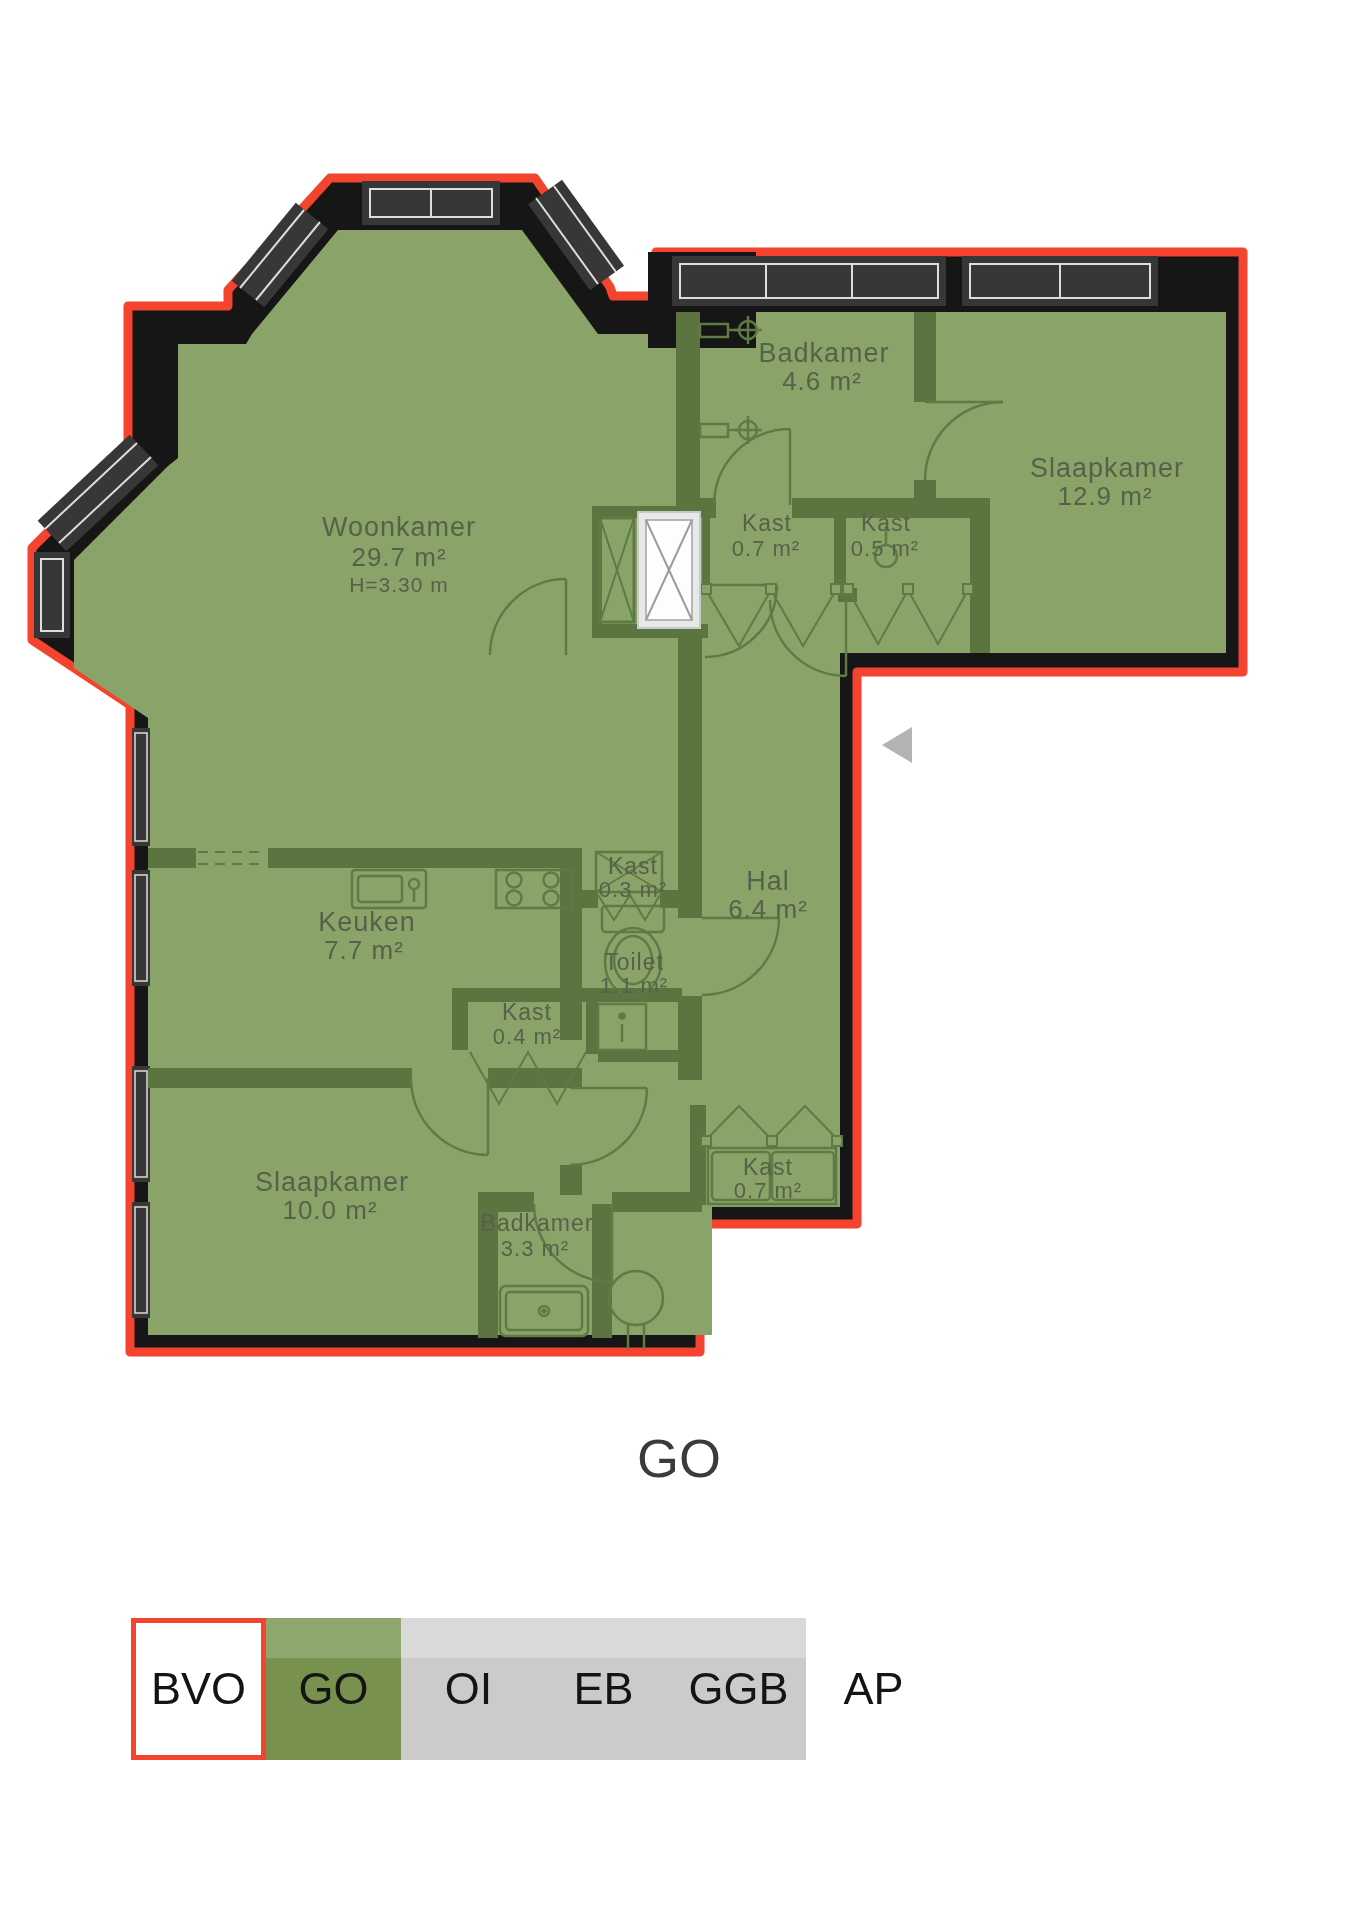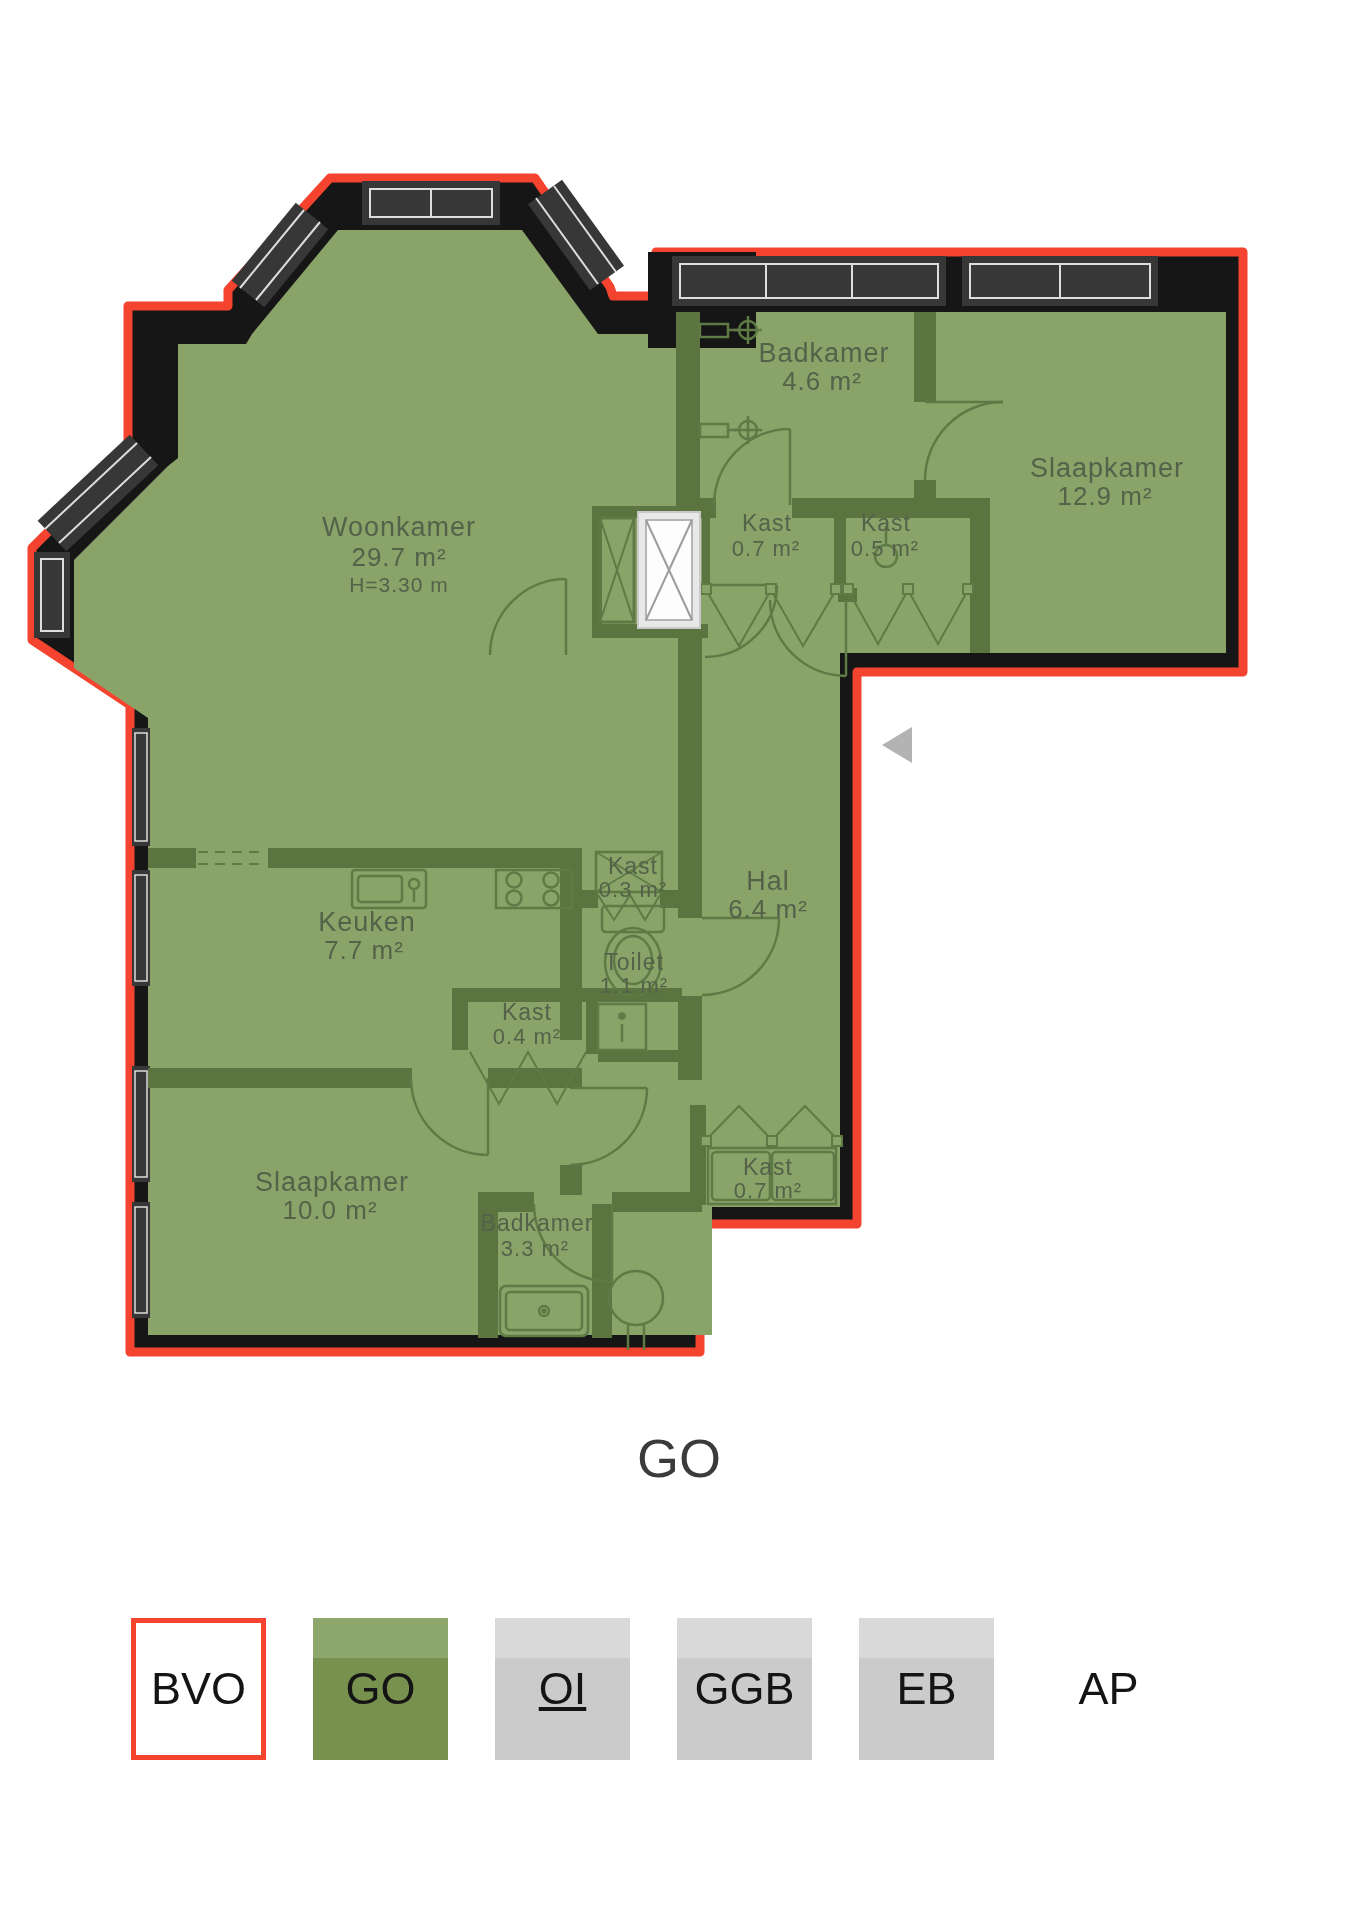--- a/index.html
+++ b/index.html
@@ -7,21 +7,21 @@
         font-family:"Liberation Sans",sans-serif;overflow:hidden;}
   #plan-wrap{position:absolute;left:0;top:0;width:1358px;height:1400px;}
   svg text{font-family:"Liberation Sans",sans-serif;fill:#55624a;letter-spacing:1px;}
   .room-name{font-size:27px;}
   .room-area{font-size:26px;}
   .room-small{font-size:23px;}
   .room-area-small{font-size:22px;}
   .room-height{font-size:21px;}
   #summary{position:absolute;left:0;top:1428px;width:1358px;text-align:center;
            color:#3b3b3b;font-size:54px;line-height:60px;}
-  #legend{position:absolute;left:131px;top:1618px;display:flex;gap:47px;}
+  #legend{position:absolute;left:131px;top:1618px;display:flex;}
   .legend-item{width:135px;height:142px;display:flex;align-items:center;justify-content:center;
                box-sizing:border-box;font-size:45px;color:#141414;}
 </style>
 </head>
 <body>
 
 <div id="page">
 
   <div id="plan-wrap">
     <svg width="1358" height="1400" viewBox="0 0 1358 1400">
@@ -312,27 +312,27 @@
     <div>GO</div>
   </div>
 
   <div id="legend">
     <div class="legend-item" style="background: linear-gradient(rgb(255, 255, 255) 0px, rgb(255, 255, 255) 28%, rgb(255, 255, 255) 28%, rgb(255, 255, 255) 100%); border: 5px solid rgb(244, 67, 46);">
         <span>BVO</span>
       </div>
     <div class="legend-item" style="background: linear-gradient(rgb(142, 167, 109) 0px, rgb(142, 167, 109) 28%, rgb(120, 145, 79) 28%, rgb(120, 145, 79) 100%);">
         <span>GO</span>
       </div>
-    <div class="legend-item" style="background: linear-gradient(rgb(217, 217, 217) 0px, rgb(217, 217, 217) 28%, rgb(203, 203, 203) 28%, rgb(203, 203, 203) 100%); text-decoration: underline;">
+    <div class="legend-item" style="background: linear-gradient(rgb(217, 217, 217) 0px, rgb(217, 217, 217) 28%, rgb(203, 203, 203) 28%, rgb(203, 203, 203) 100%);">
         <span>OI</span>
+      </div>
+    <div class="legend-item" style="background: linear-gradient(rgb(217, 217, 217) 0px, rgb(217, 217, 217) 28%, rgb(203, 203, 203) 28%, rgb(203, 203, 203) 100%);">
+        <span>EB</span>
       </div>
     <div class="legend-item" style="background: linear-gradient(rgb(217, 217, 217) 0px, rgb(217, 217, 217) 28%, rgb(203, 203, 203) 28%, rgb(203, 203, 203) 100%);">
         <span>GGB</span>
       </div>
-    <div class="legend-item" style="background: linear-gradient(rgb(217, 217, 217) 0px, rgb(217, 217, 217) 28%, rgb(203, 203, 203) 28%, rgb(203, 203, 203) 100%);">
-        <span>EB</span>
-      </div>
     <div class="legend-item">
         <span>AP</span>
       </div>
   </div>
 
 </div>
 
 </body></html>

